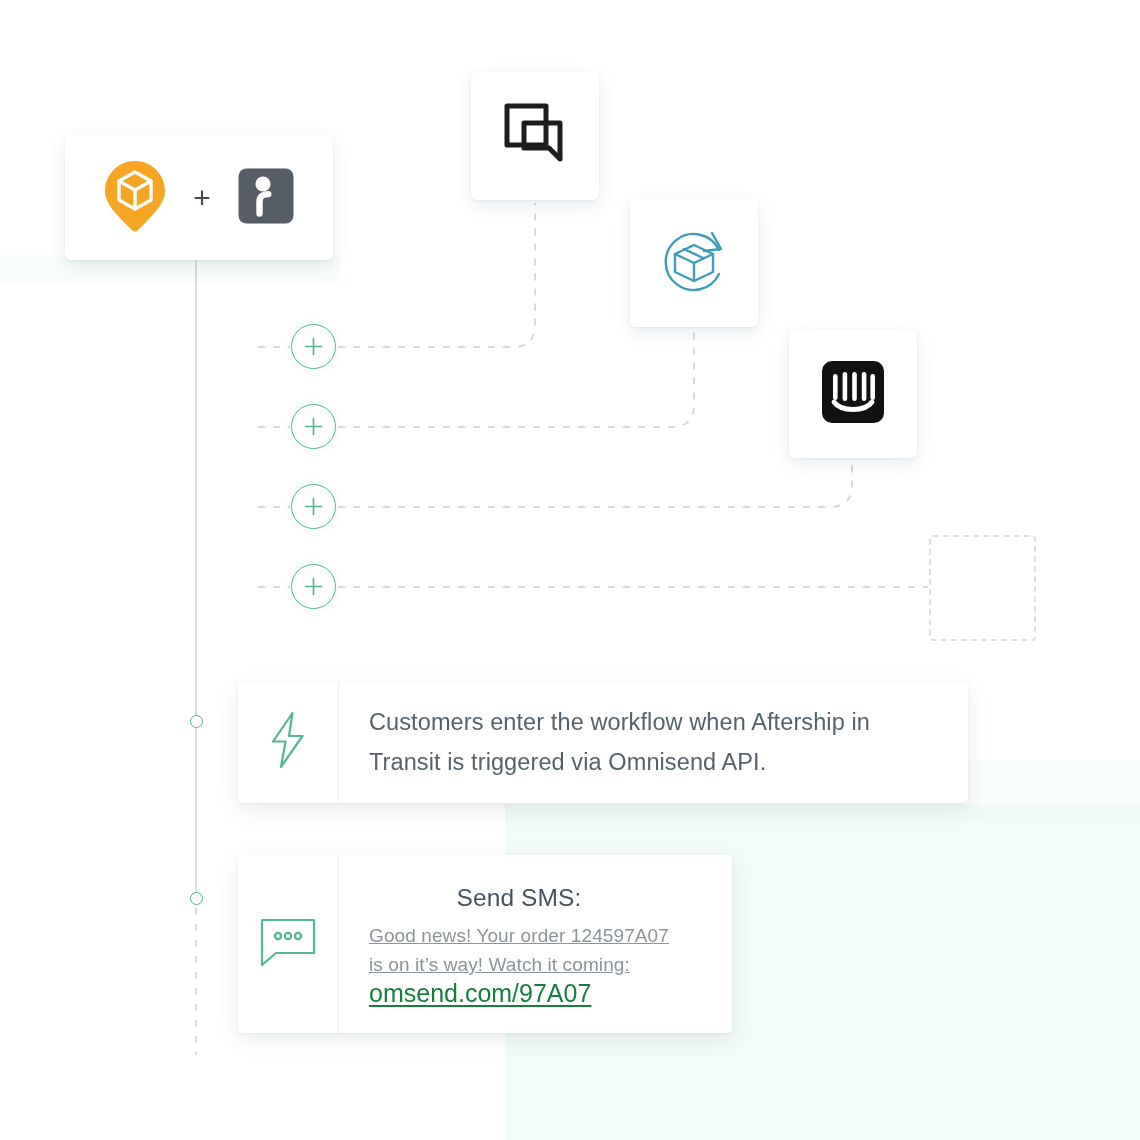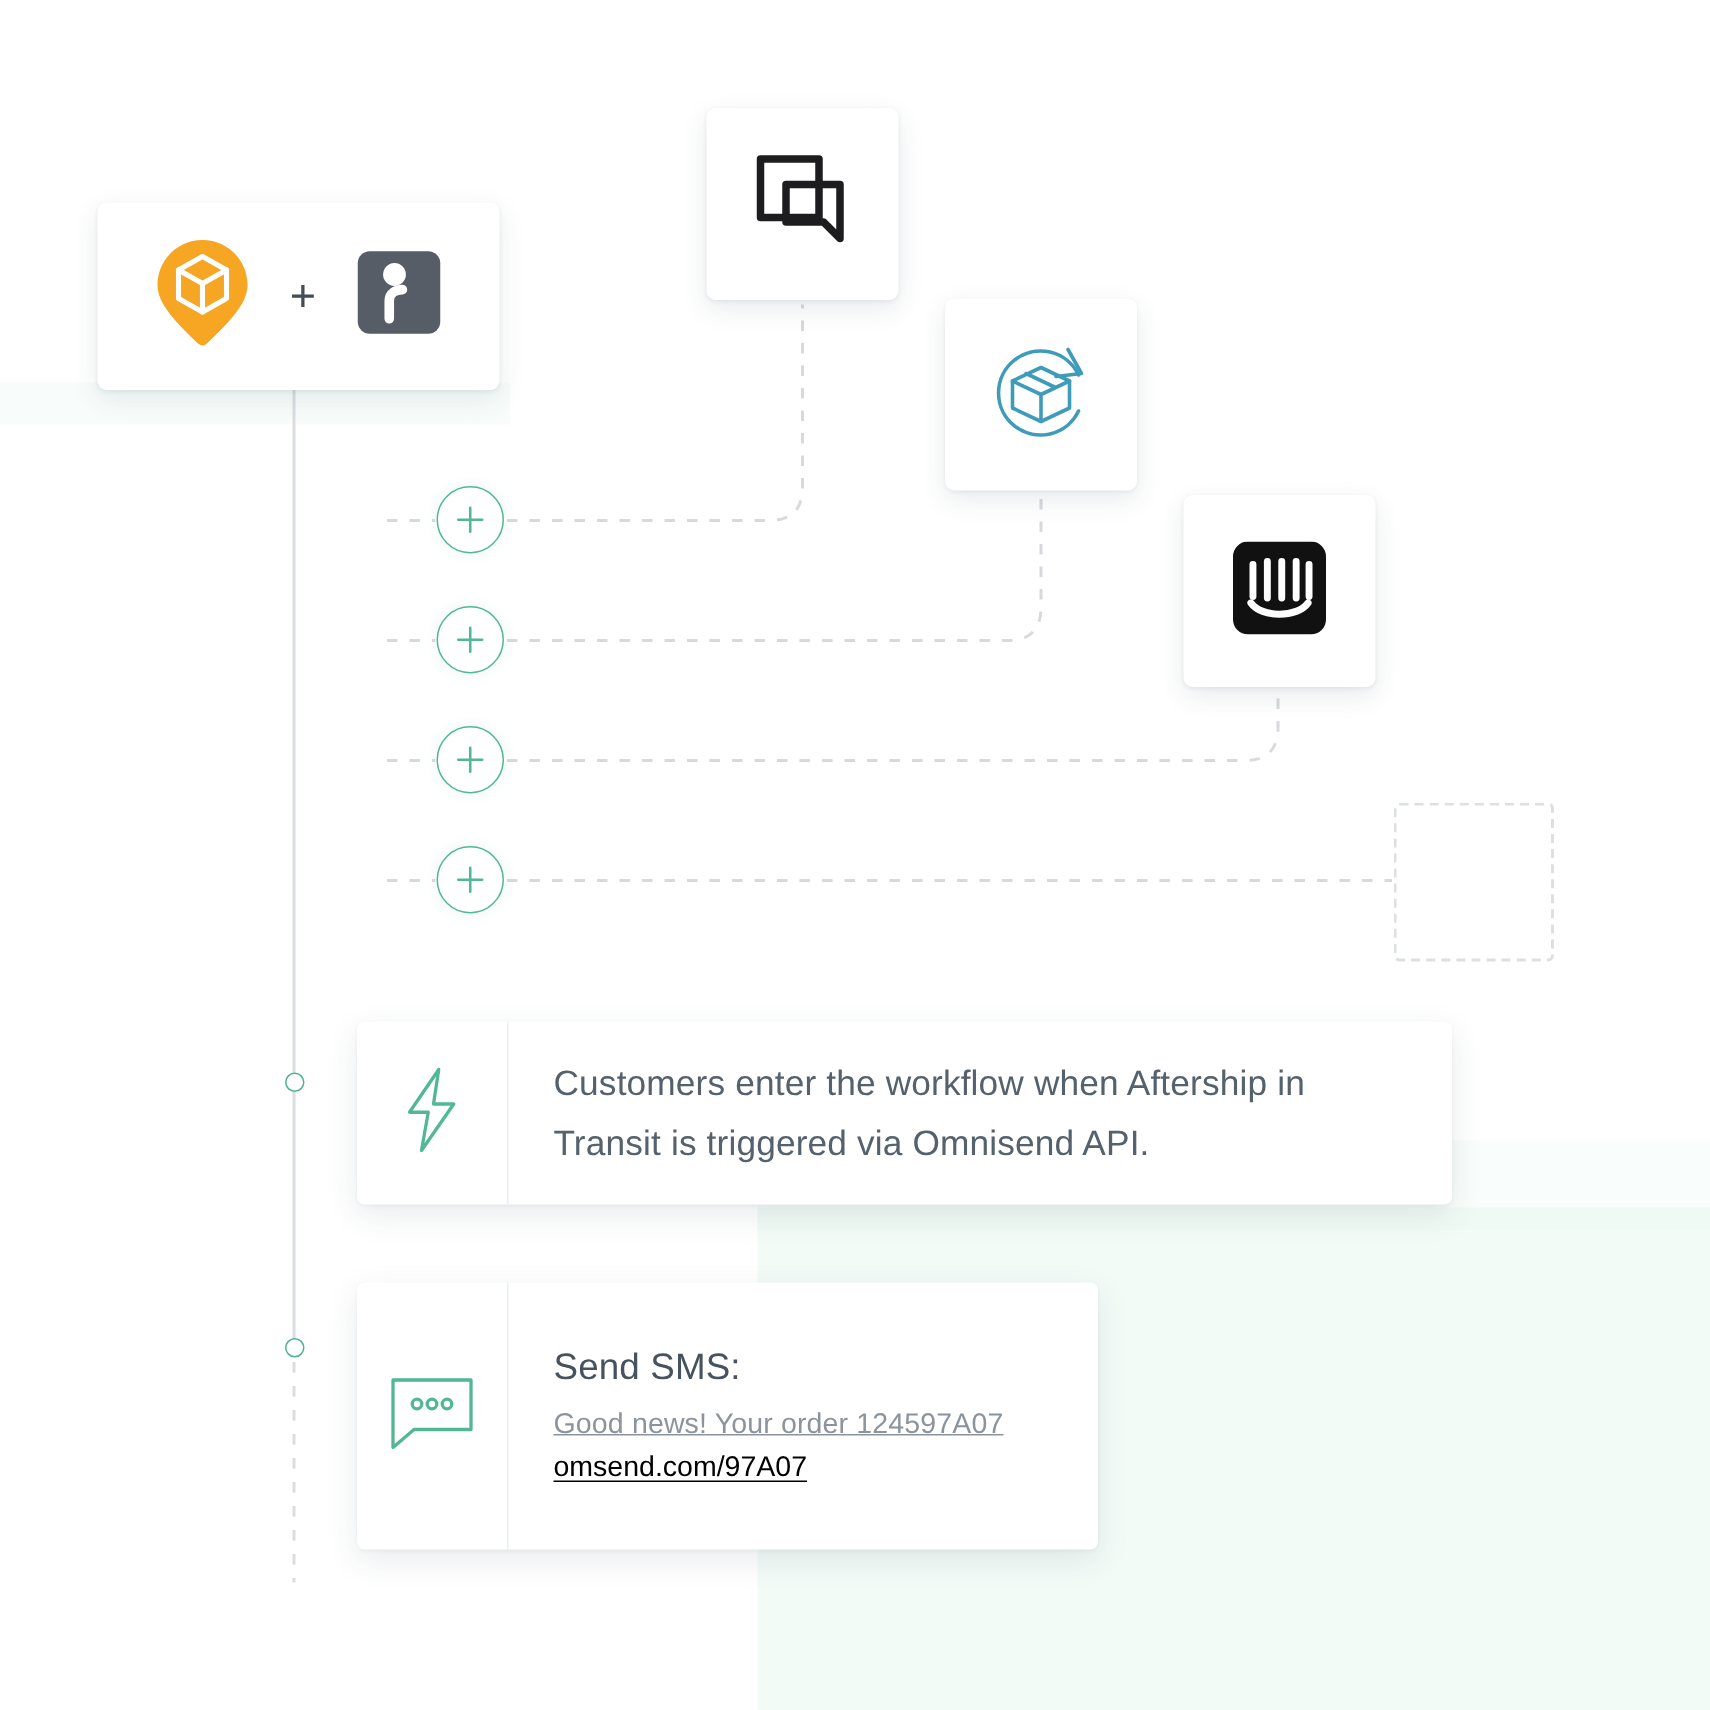--- a/index.html
+++ b/index.html
@@ -69,23 +69,23 @@
   }
   .step-body{padding:22px 26px 22px 30px;display:flex;flex-direction:column;justify-content:center;}
 
   #trigger-card{left:238px;top:681px;width:730px;height:122px;}
   #trigger-text{
     font-size:23.5px;line-height:40px;color:#55616c;letter-spacing:.1px;
     max-width:600px;
   }
 
   #sms-card{left:238px;top:855px;width:494px;height:178px;}
-  #sms-title{font-size:24.5px;color:#46525d;line-height:34px;margin-bottom:6px;letter-spacing:.1px;}
+  #sms-title{font-size:24.5px;color:#46525d;line-height:34px;margin-bottom:6px;letter-spacing:.1px;text-align:center;}
   .sms-line{font-size:19px;line-height:29px;color:#8b949c;letter-spacing:.1px;text-decoration:underline;}
-  #sms-link{font-size:19px;line-height:29px;color:#000000;text-decoration:underline;
+  #sms-link{font-size:25px;line-height:29px;color:#15803d;text-decoration:underline;
     text-underline-offset:3px;cursor:pointer;}
 
   
   .node-dot{
     position:absolute;width:13px;height:13px;border-radius:50%;
     border:1.6px solid #4fb391;background:#fff;box-sizing:border-box;
   }
   #node-trigger{left:190px;top:715px;}
   #node-sms{left:190px;top:892px;}
 </style>
@@ -223,17 +223,18 @@
           <path d="M3 3 H55 V36 H17 L3 48 Z"></path>
           <circle cx="19" cy="19" r="3.2"></circle>
           <circle cx="29" cy="19" r="3.2"></circle>
           <circle cx="39" cy="19" r="3.2"></circle>
         </svg>
       </span>
     </div>
     <div class="step-body">
       <div id="sms-title">Send SMS:</div>
       <div class="sms-line">Good news! Your order 124597A07</div>
+      <div class="sms-line">is on it’s way! Watch it coming:</div>
       <a id="sms-link">omsend.com/97A07</a>
     </div>
   </div>
 
 </div>
 
 </body></html>

